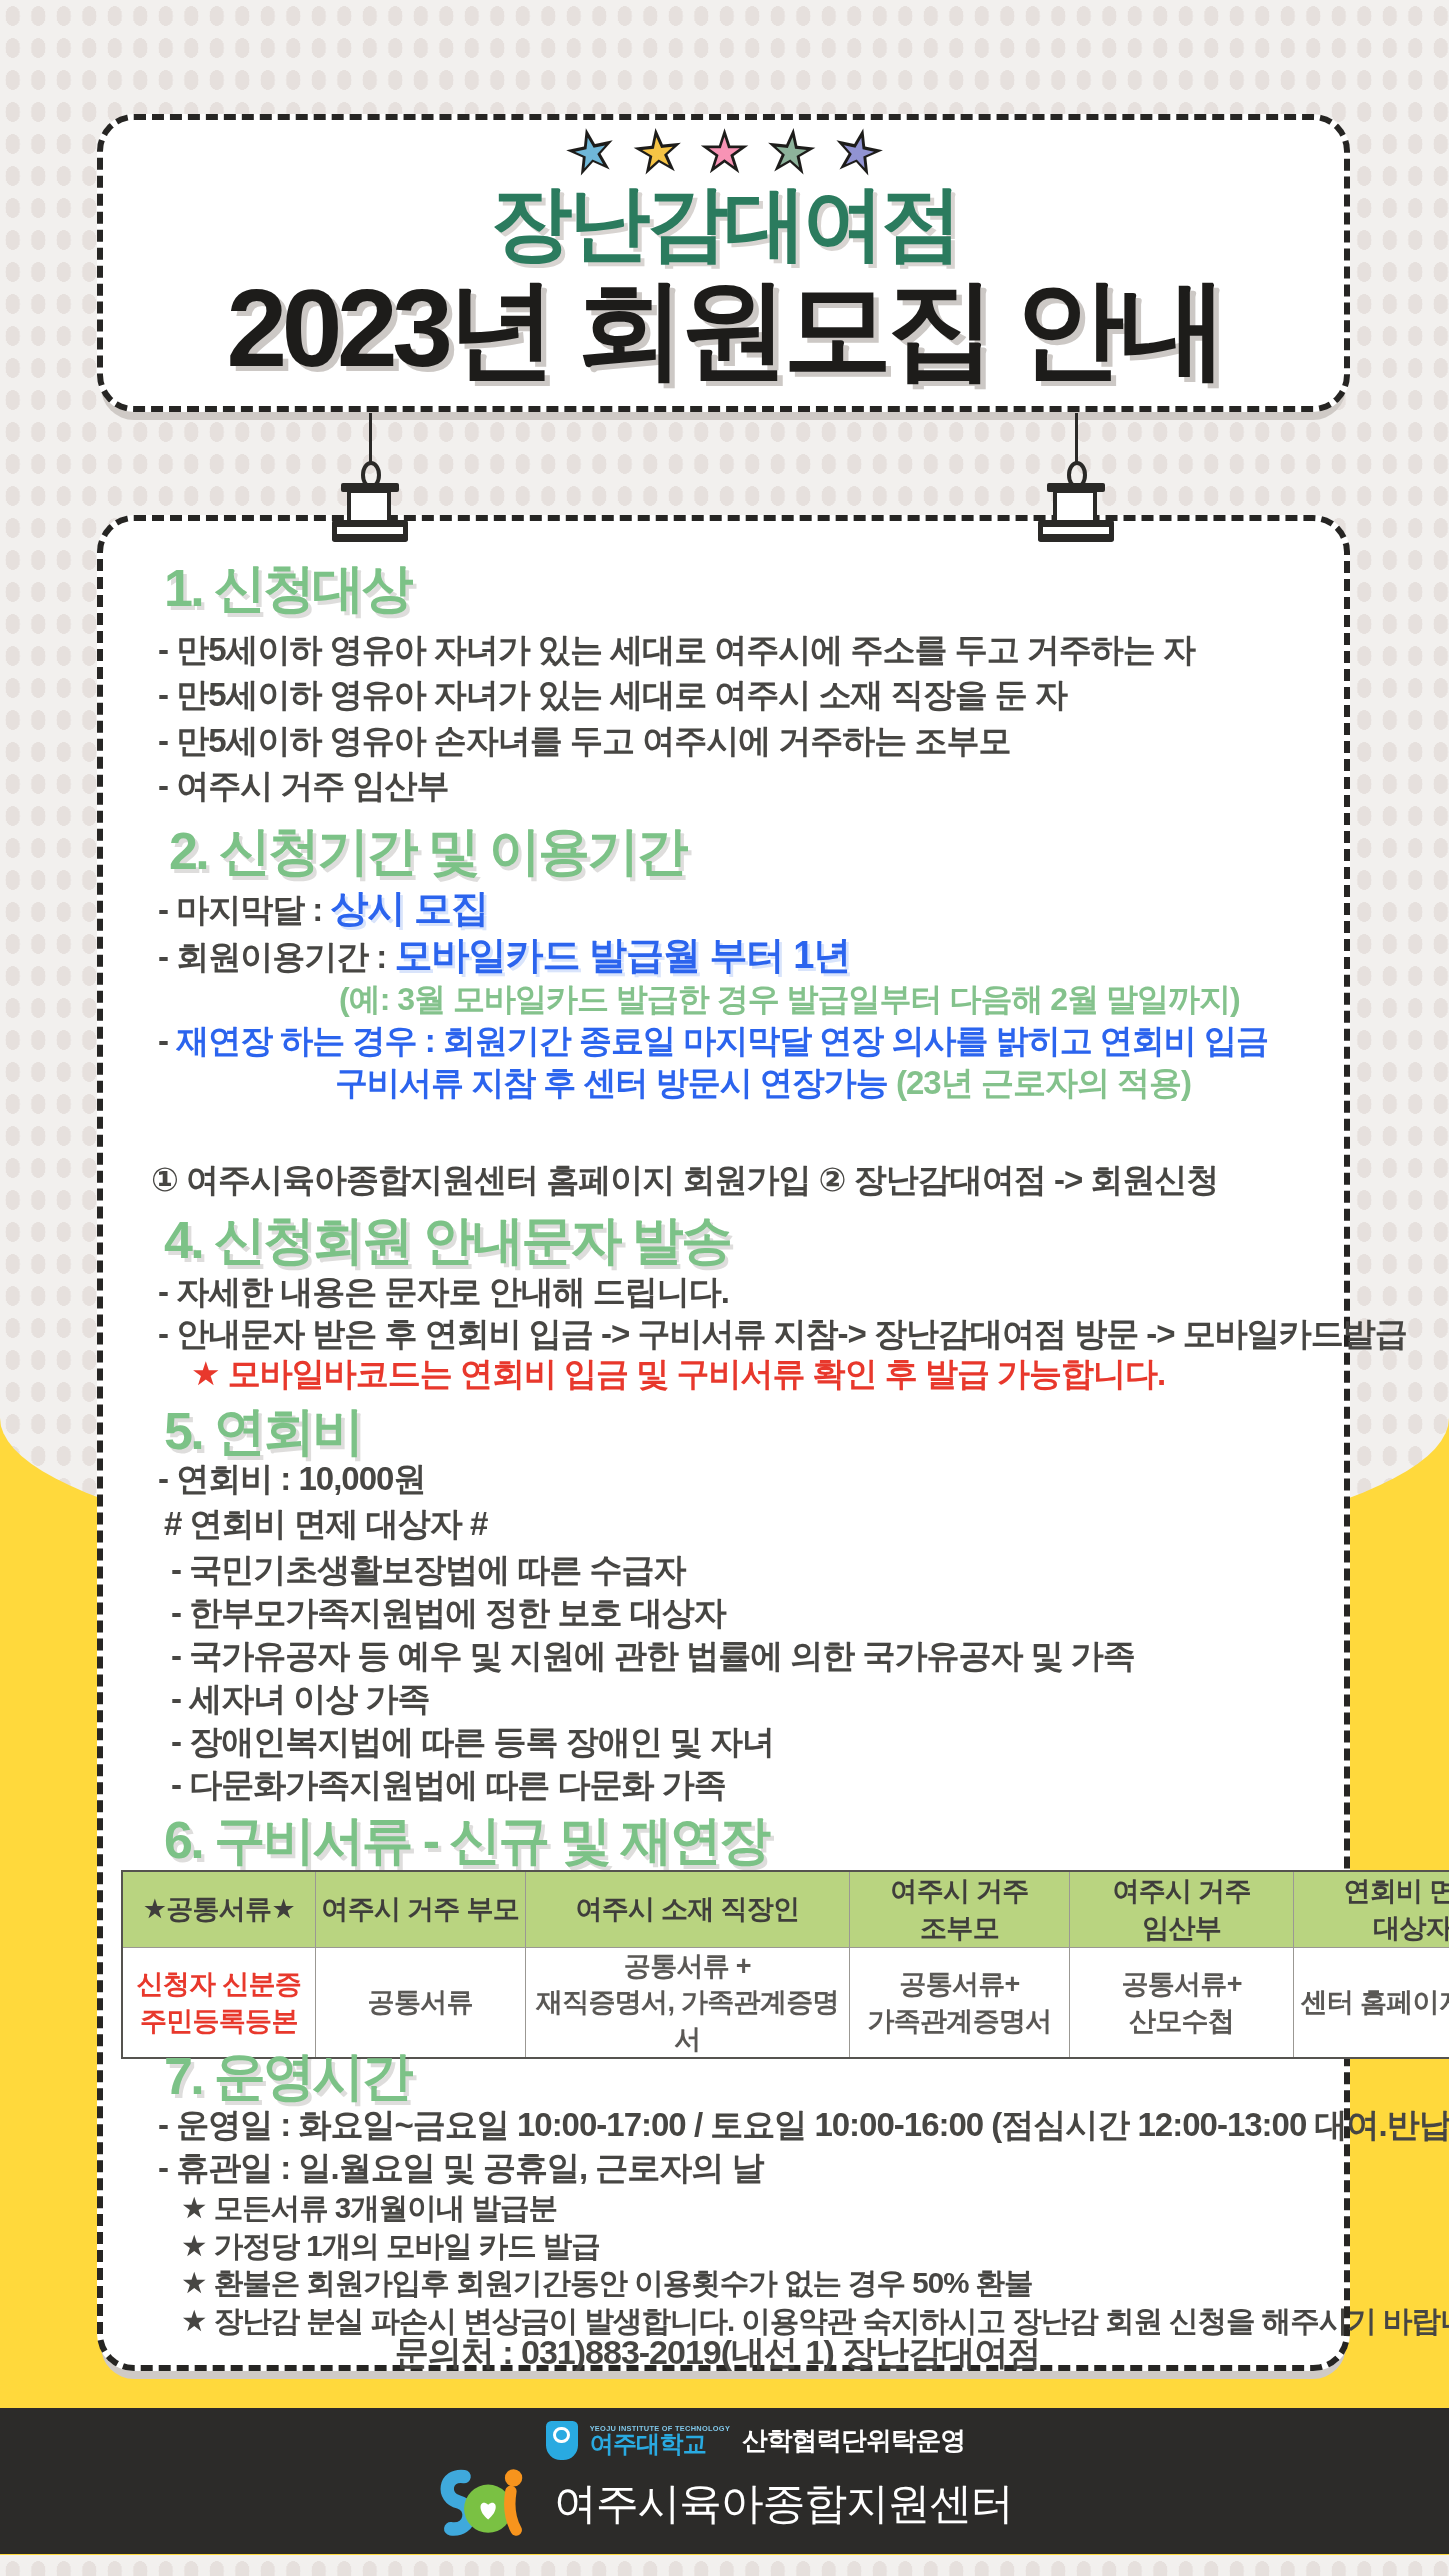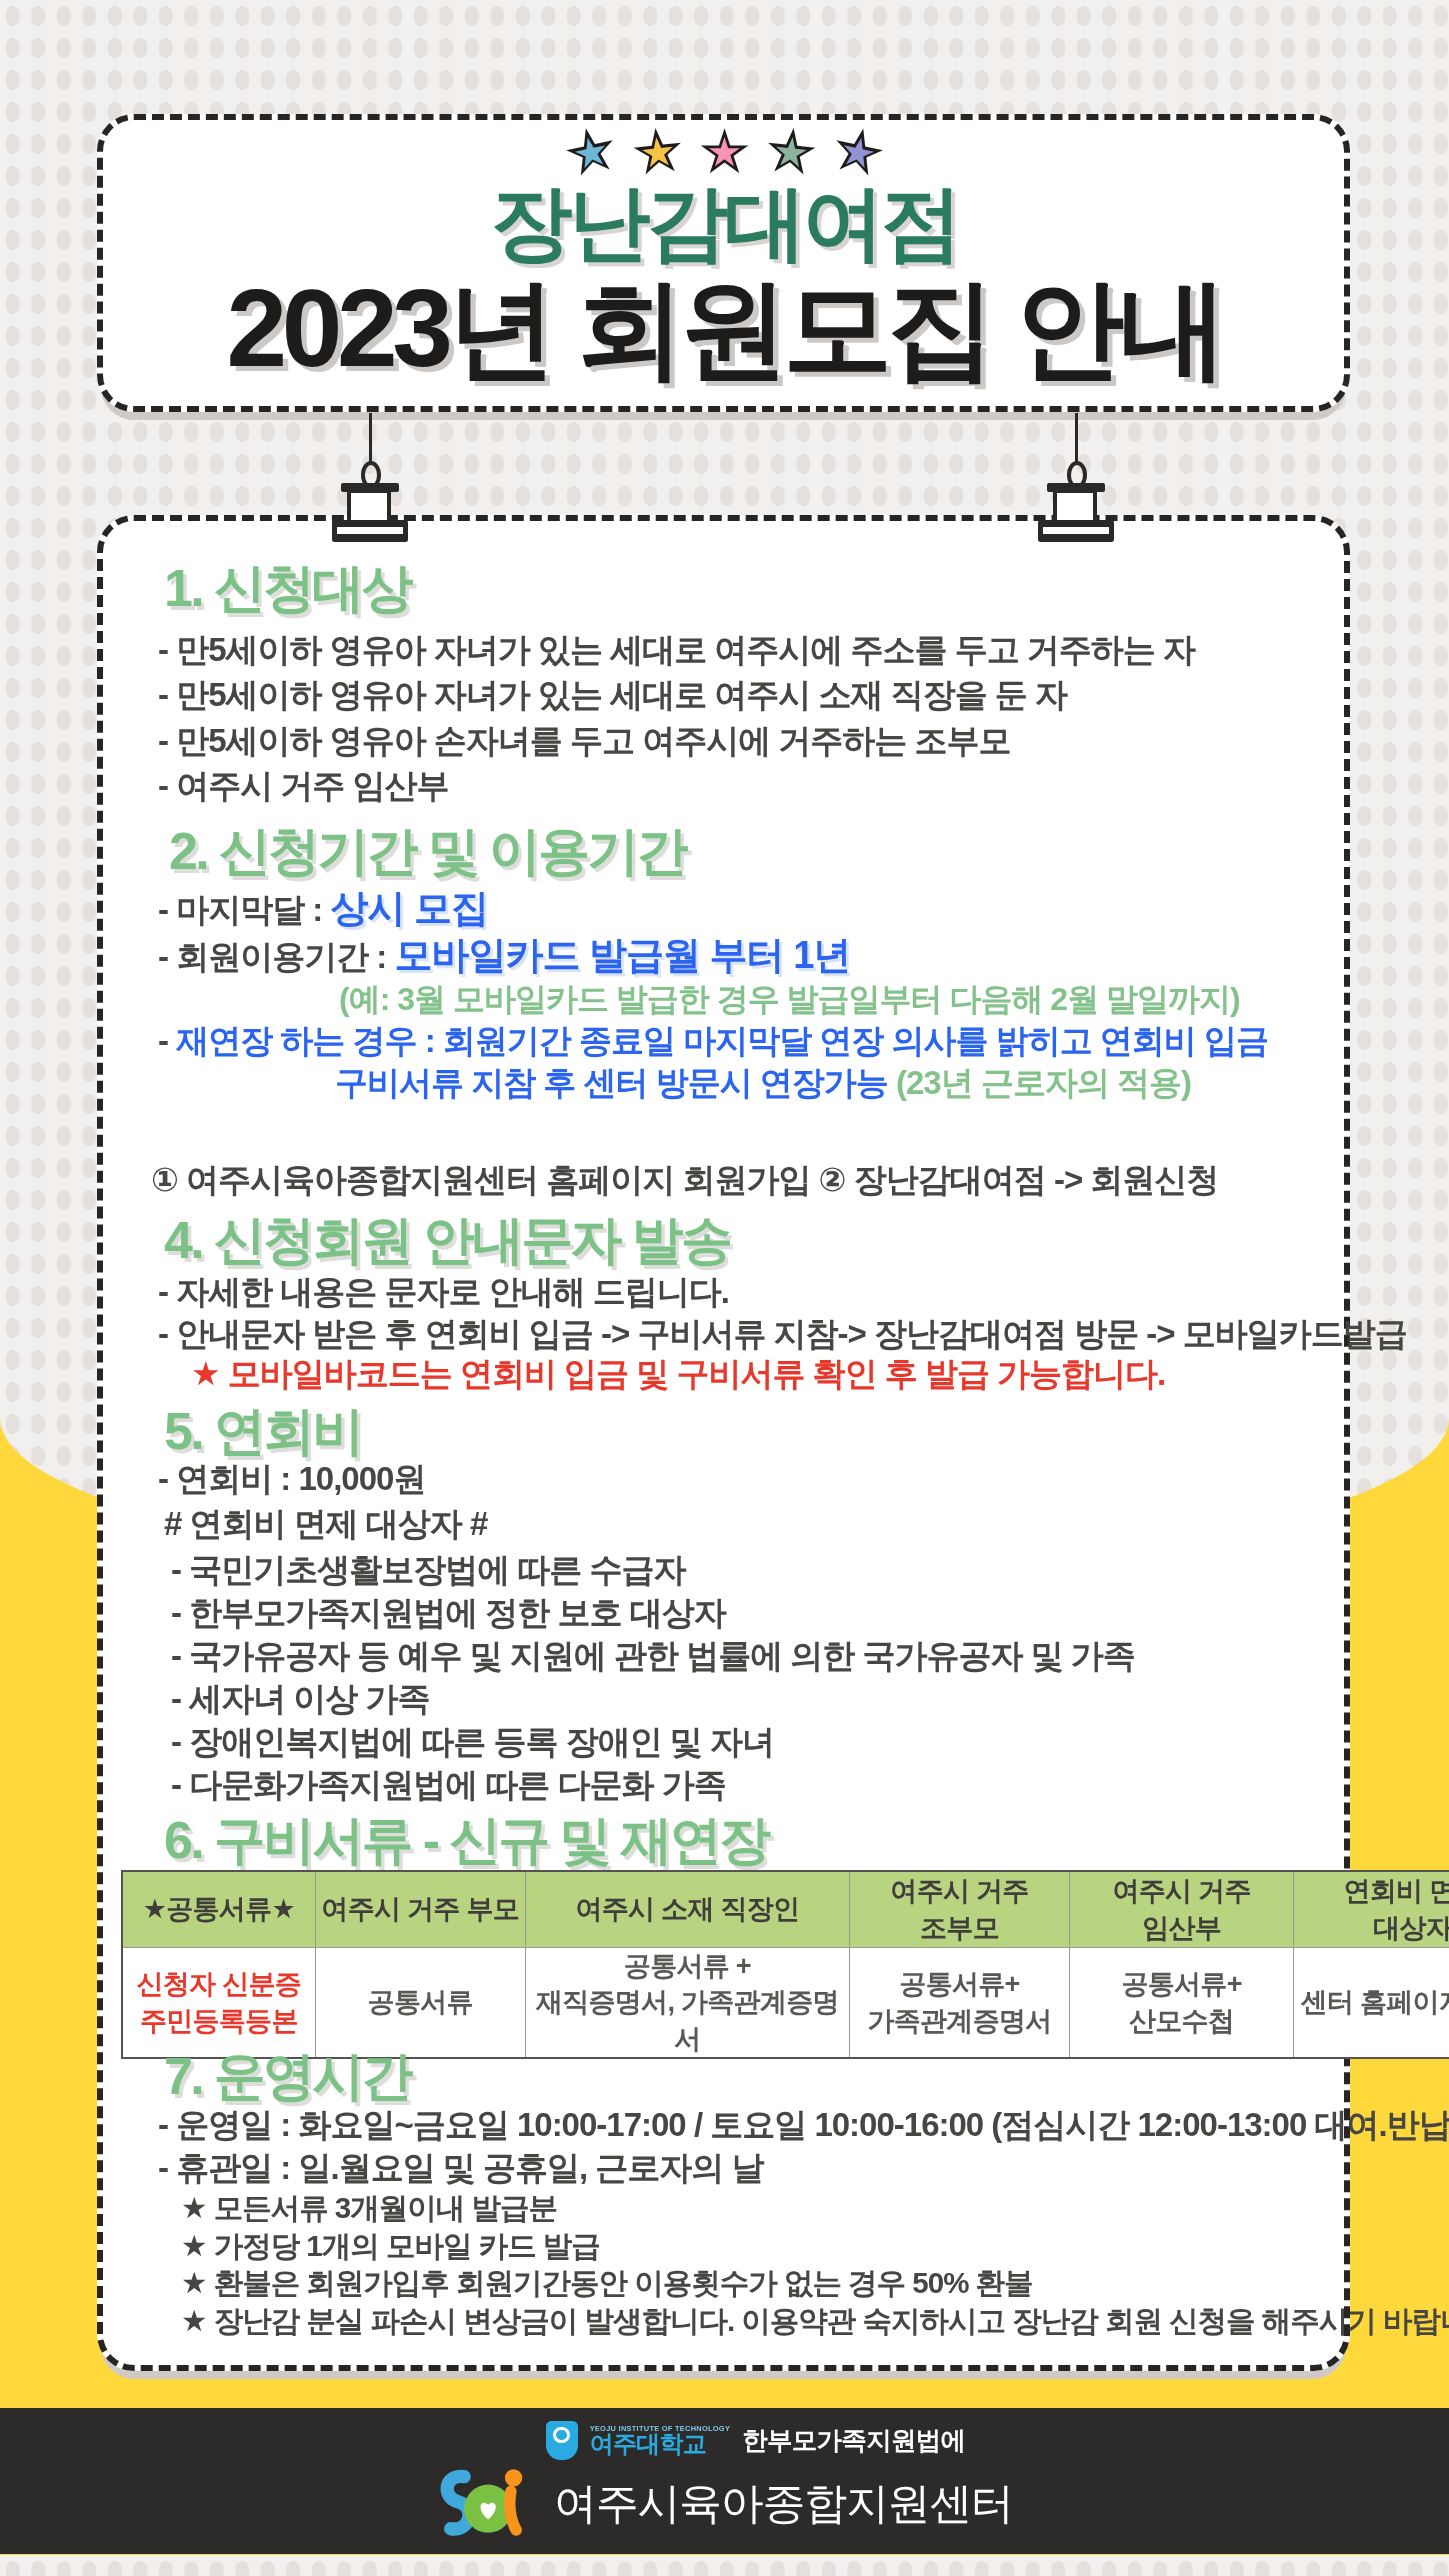--- a/index.html
+++ b/index.html
@@ -250,31 +250,32 @@
   </tbody>
     </table>
 
   <div class="h" style="left:164px;top:2042px">7. 운영시간</div>
   <div class="t" style="left:158px;top:2106px">- 운영일 : 화요일~금요일  10:00-17:00 / 토요일 10:00-16:00 (점심시간 12:00-13:00 대여.반납×)</div>
   <div class="t" style="left:158px;top:2149px">- 휴관일 : 일.월요일 및 공휴일, 근로자의 날</div>
   <div class="t" style="left:181px;top:2191px;font-size:29.5px">★ 모든서류 3개월이내 발급분</div>
   <div class="t" style="left:181px;top:2229px;font-size:29.5px">★ 가정당 1개의 모바일 카드 발급</div>
   <div class="t" style="left:181px;top:2266px;font-size:29.5px">★ 환불은 회원가입후 회원기간동안 이용횟수가 없는 경우 50% 환불</div>
   <div class="t" style="left:181px;top:2304px;font-size:29.5px">★ 장난감 분실 파손시 변상금이 발생합니다. 이용약관 숙지하시고 장난감 회원 신청을 해주시기 바랍니다.</div>
+  <div class="t center-line" style="top:2333px;font-size:34px">문의처 : 031)883-2019(내선 1) 장난감대여점</div>
 
   <div id="footer">
     <div class="univ-row">
       <div class="shield">
           <div class="ring"></div>
         </div>
       <div class="univ-text">
         <span class="univ-eng">YEOJU INSTITUTE OF TECHNOLOGY</span>
         <span class="univ-name">여주대학교</span>
       </div>
-      <span class="univ-suffix">한부모가족지원법에</span>
+      <span class="univ-suffix">산학협력단위탁운영</span>
     </div>
     <div class="center-row">
       <svg width="107" height="74" viewBox="0 0 160 110">
         <path d="M42 14 C 12 10, 8 46, 34 52 C 58 58, 54 96, 22 92" fill="none" stroke="#3fa9dc" stroke-width="20" stroke-linecap="round"></path>
         <circle cx="78" cy="62" r="36" fill="#7ac143"></circle>
         <path d="M78 78 C 60 64, 66 46, 78 56 C 90 46, 96 64, 78 78 Z" fill="#ffffff"></path>
         <circle cx="116" cy="16" r="13" fill="#f7941d"></circle>
         <path d="M112 36 C 108 60, 112 80, 120 94" fill="none" stroke="#f7941d" stroke-width="17" stroke-linecap="round"></path>
       </svg>
       <span class="center-name">여주시육아종합지원센터</span>

